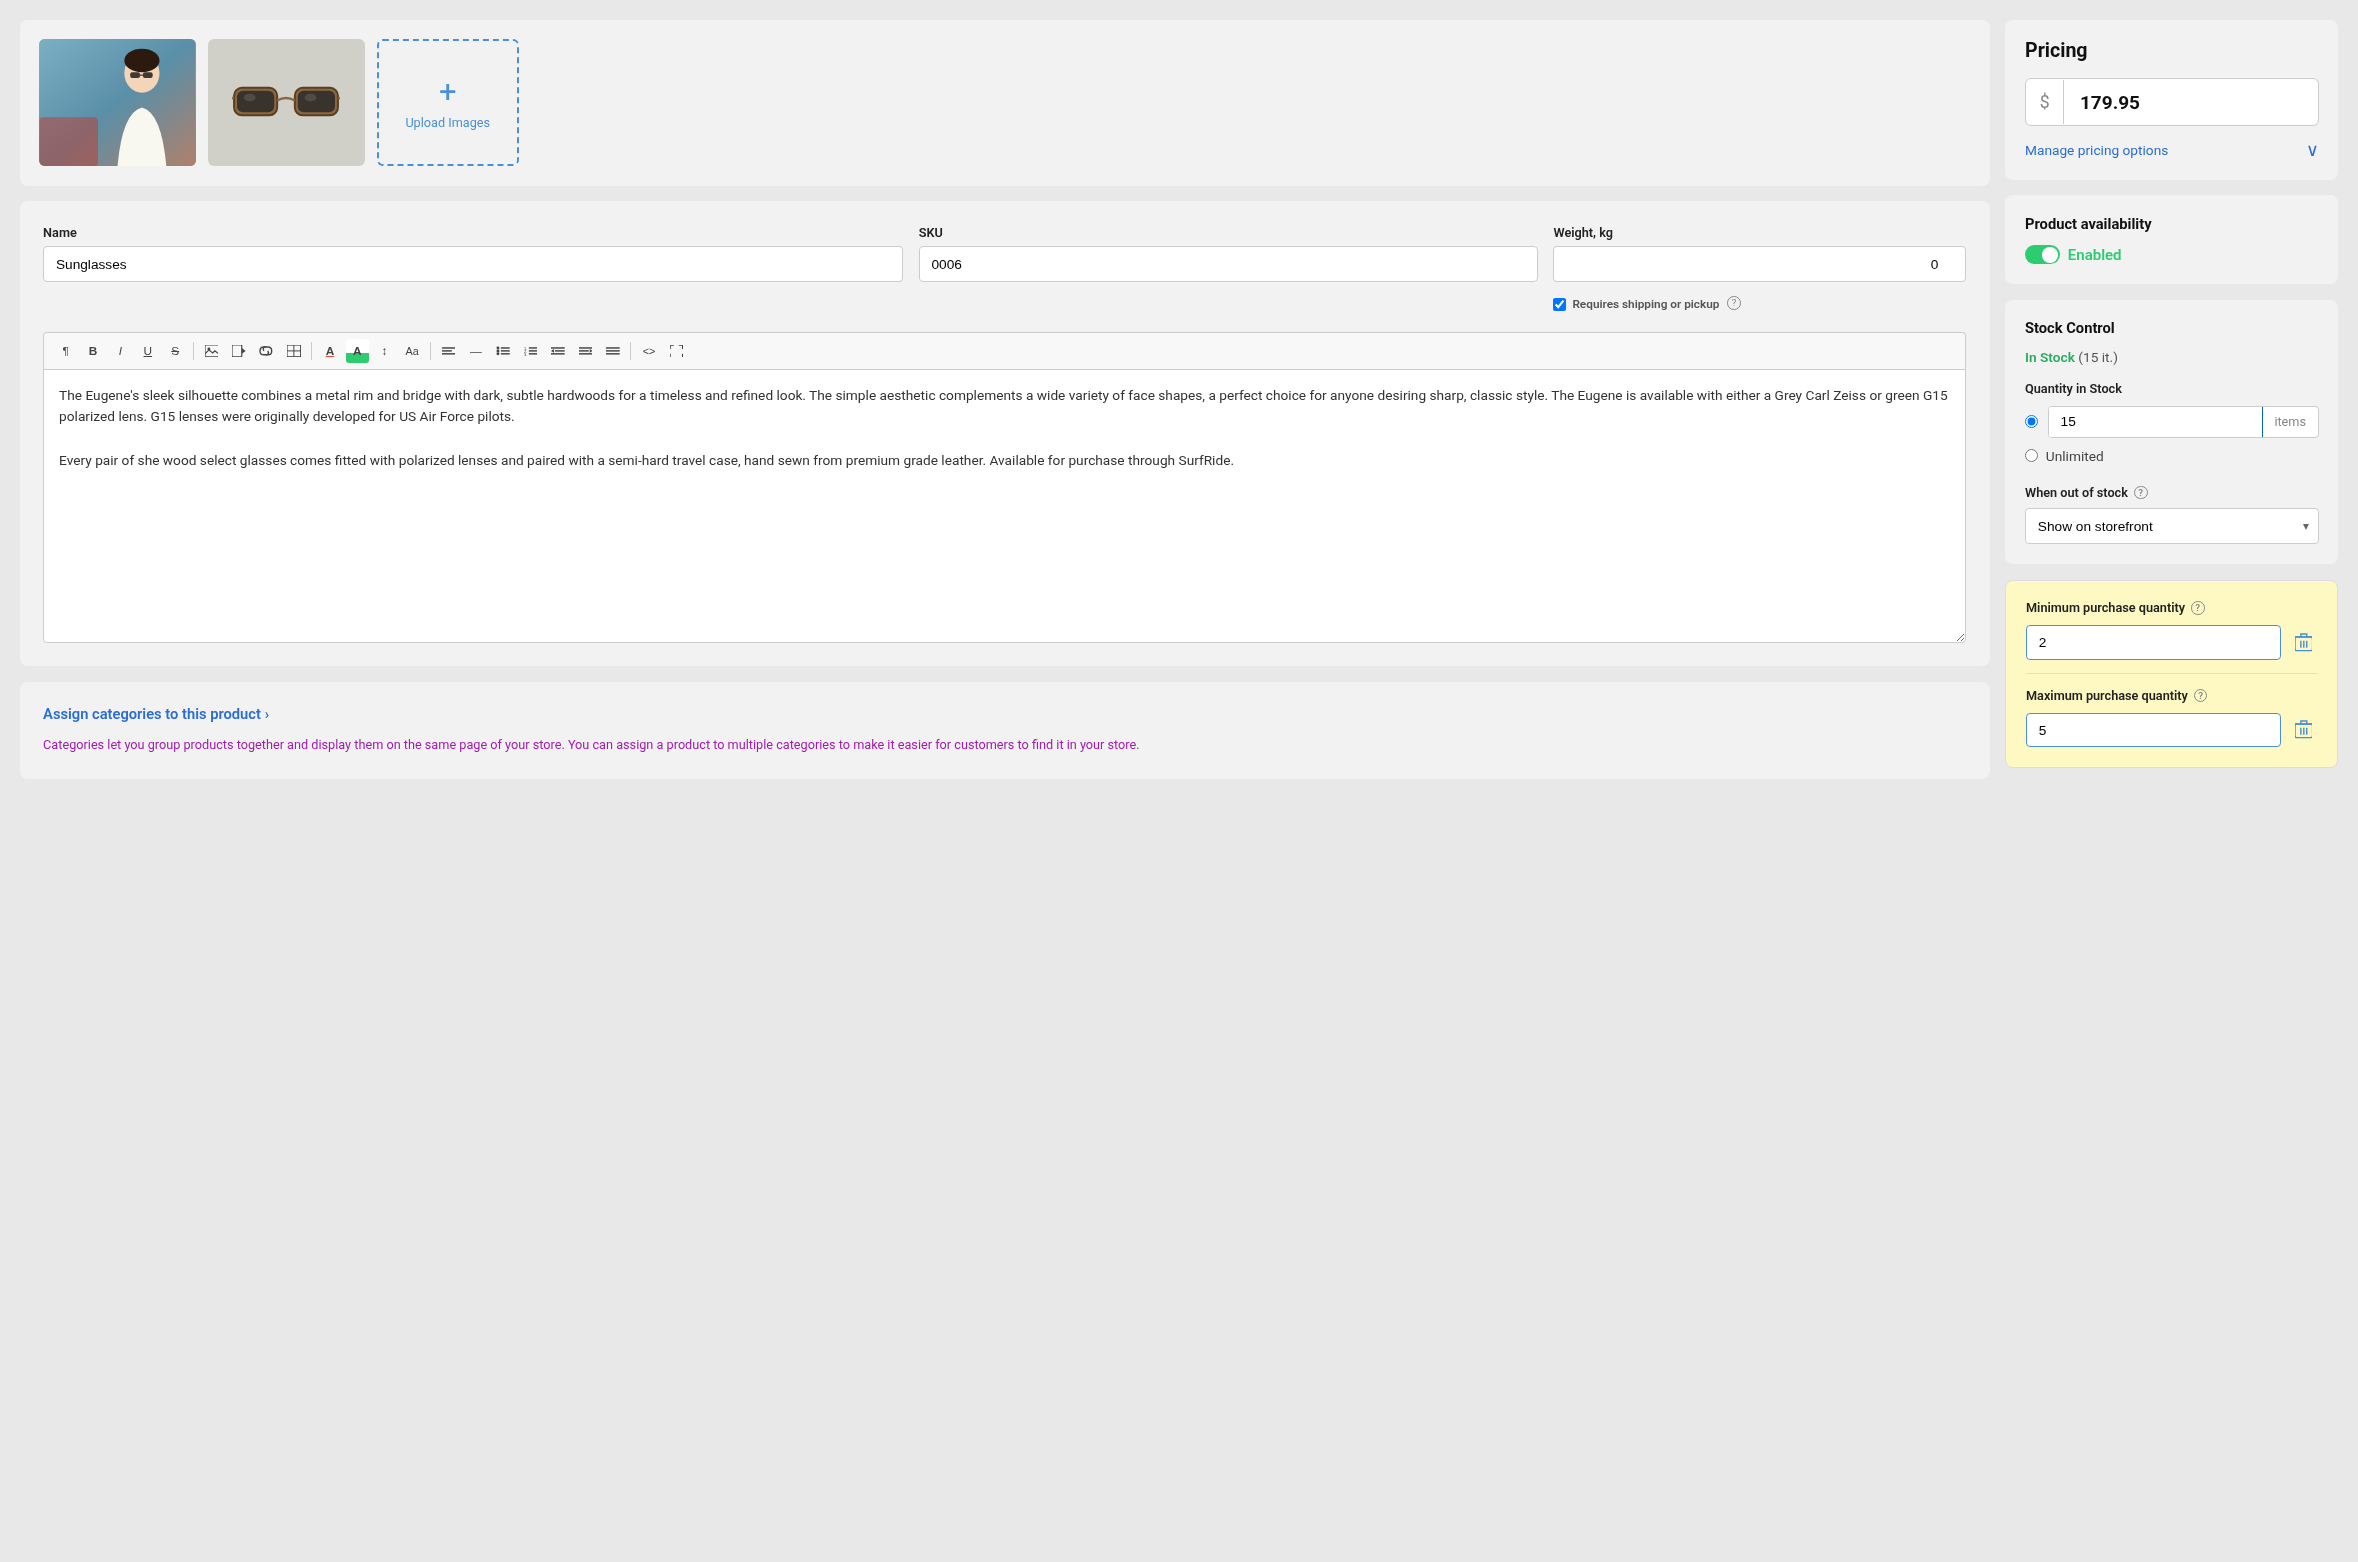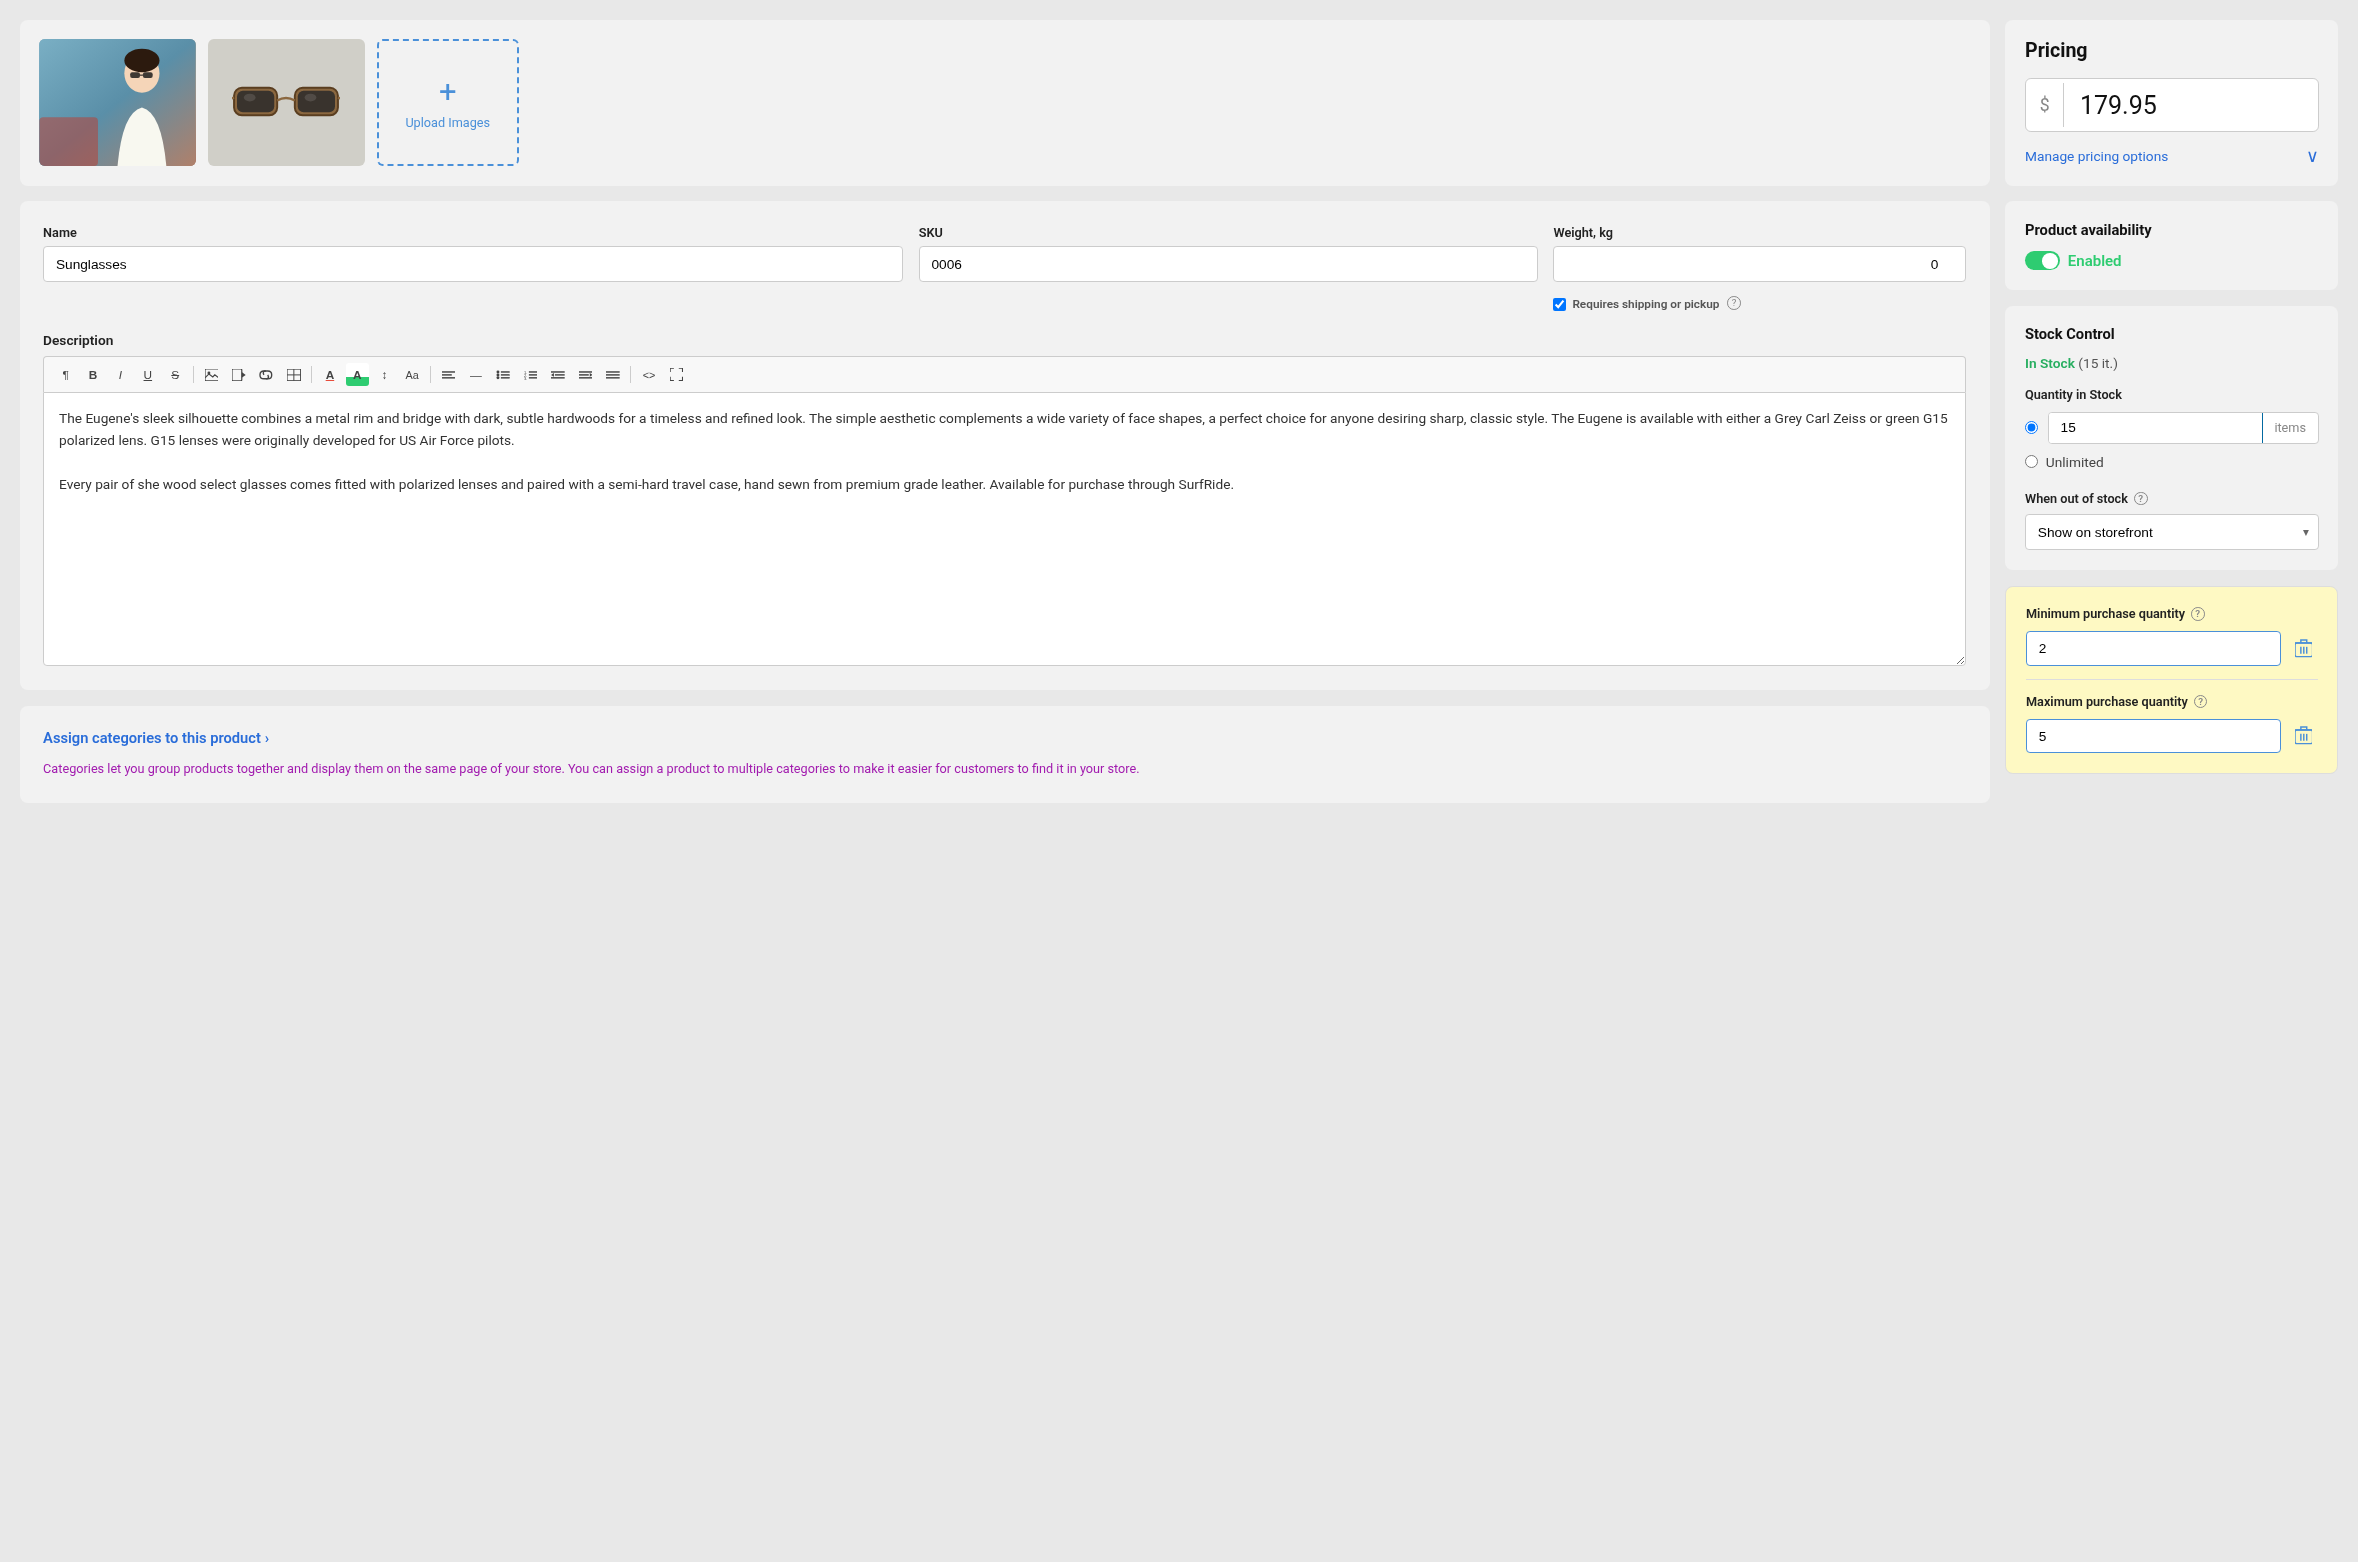--- a/index.html
+++ b/index.html
@@ -236,22 +236,22 @@
       margin-bottom: 13.7px;
     }
     .price-dollar {
       padding: 11.8px 13.7px;
       font-size: 17.6px;
       color: #888;
       border-right: 1px solid #ccc;
     }
     .price-value {
       padding: 11.8px 15.7px;
-      font-size: 25px;
-      font-weight: 400;
+      font-size: 19px;
+      font-weight: 700;
       color: #111;
       flex: 1;
     }
     .manage-pricing {
       color: #2a6dd9;
       font-size: 13.7px;
       text-decoration: none;
       display: flex;
       align-items: center;
       justify-content: space-between;
@@ -507,21 +507,20 @@
         <input type="number" value="0" style="text-align: right;">
         <div class="checkbox-row">
           <input type="checkbox" id="shipping" checked="" style="">
           <label for="shipping">Requires shipping or pickup</label>
           <span class="help-icon">?</span>
         </div>
       </div>
     </div>
 
     <div class="desc-section">
-      <div class="desc-label">Description</div>
       <div class="editor-toolbar">
         <button class="toolbar-btn">¶</button>
         <button class="toolbar-btn" style="font-weight:bold;">B</button>
         <button class="toolbar-btn" style="font-style:italic;">I</button>
         <button class="toolbar-btn" style="text-decoration:underline;">U</button>
         <button class="toolbar-btn" style="text-decoration:line-through;">S</button>
         <div class="toolbar-divider"></div>
         <button class="toolbar-btn">
           <svg width="13.7" height="11.8" viewBox="0 0 14 12">
               <rect x="0" y="0" width="14" height="12" rx="1" fill="none" stroke="#444" stroke-width="1.2"></rect>

